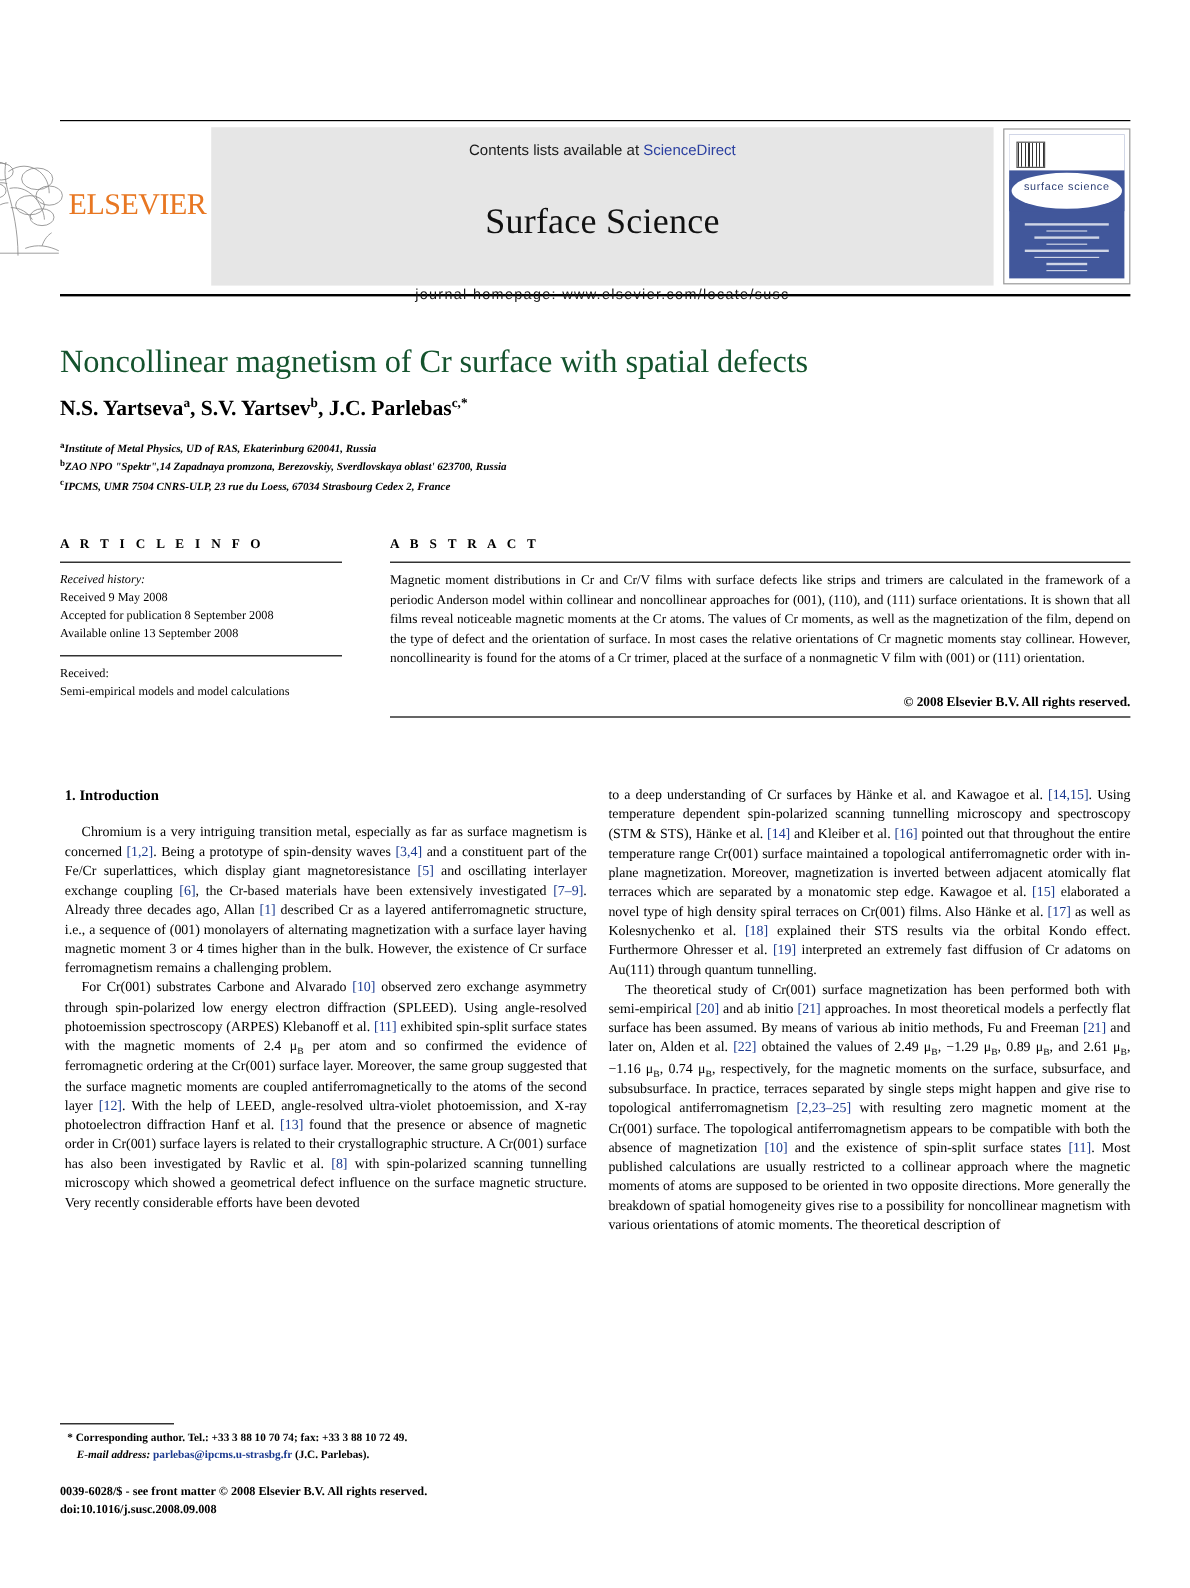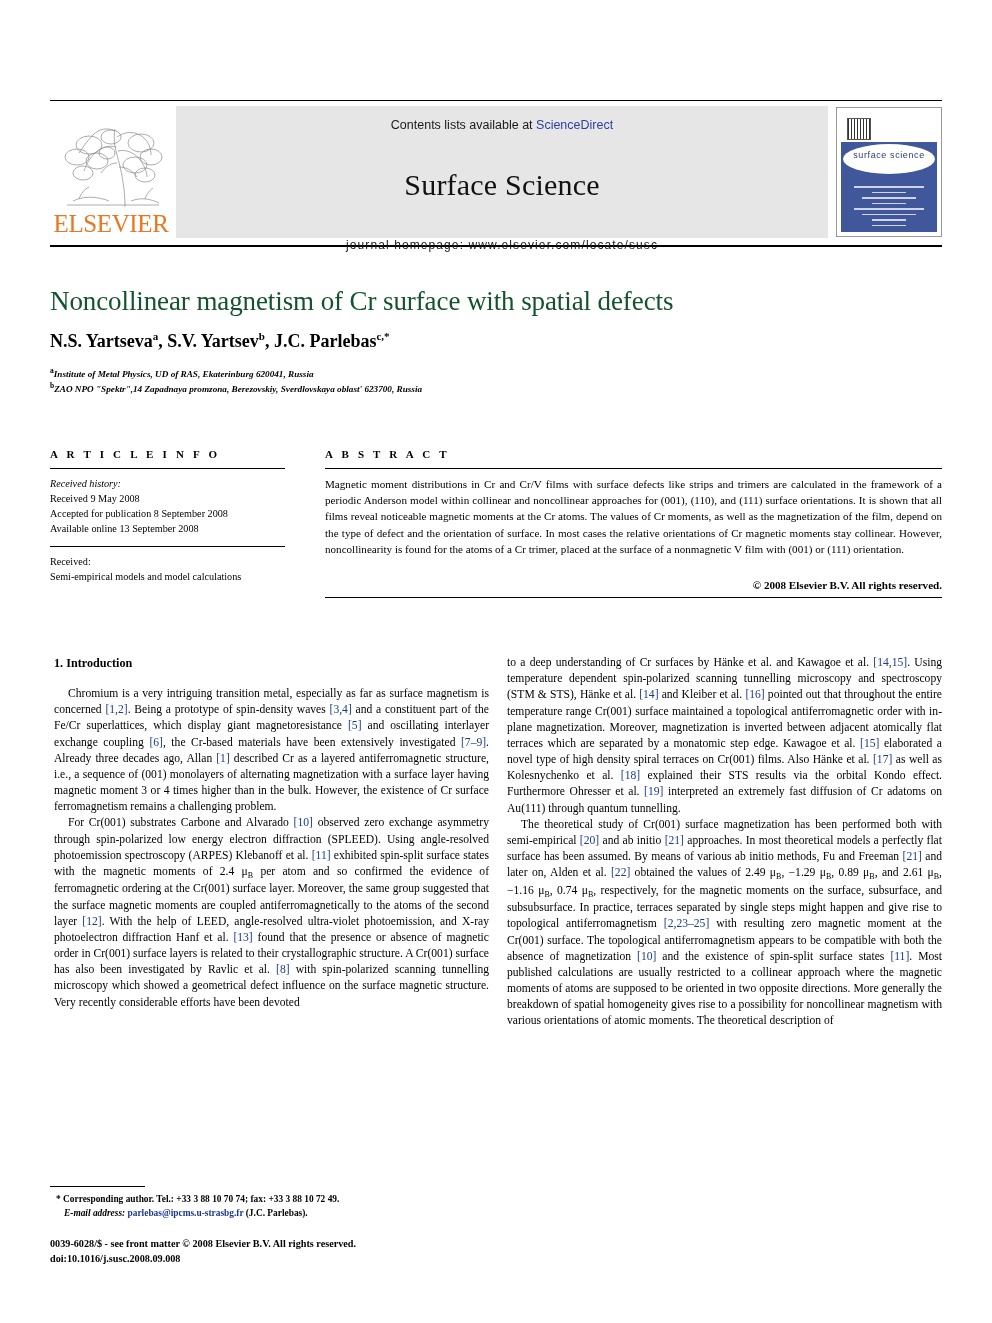--- a/index.html
+++ b/index.html
@@ -21,21 +21,21 @@
     margin-top:40px;
   }
 
   
   .masthead{
     position:absolute;left:50px;top:100px;width:892px;
   }
   .rule-top{border-top:1.6px solid #000;width:892px;height:0;}
   .mast-body{display:flex;align-items:stretch;height:132px;margin-top:5px;}
   .mast-logo{
-    width:122px;flex:0 0 122px;display:flex;flex-direction:column;
+    width:122px;flex:0 0 122px;display:flex;flex-direction:row;
     justify-content:flex-end;align-items:center;padding-bottom:2px;
   }
   .tree-svg{display:block;}
   .elsevier-word{
     font-family:"Liberation Serif", serif;
     color:#E87722;font-size:25px;letter-spacing:-0.4px;
     line-height:1;margin-top:-2px;
   }
   .mast-center{
     flex:1 1 auto;background:#e6e6e6;display:flex;flex-direction:column;
@@ -212,20 +212,21 @@
 
   <div class="title">Noncollinear magnetism of Cr surface with spatial defects</div>
 
   <div class="authors">
     <span>N.S. Yartseva</span><sup>a</sup>, <span>S.V. Yartsev</span><sup>b</sup>, <span>J.C. Parlebas</span><sup>c,*</sup>
   </div>
 
   <div class="affils">
     <div><sup>a</sup><span>Institute of Metal Physics, UD of RAS, Ekaterinburg 620041, Russia</span></div>
     <div><sup>b</sup><span>ZAO NPO "Spektr",14 Zapadnaya promzona, Berezovskiy, Sverdlovskaya oblast' 623700, Russia</span></div>
+    <div><sup>c</sup><span>IPCMS, UMR 7504 CNRS-ULP, 23 rue du Loess, 67034 Strasbourg Cedex 2, France</span></div>
   </div>
 
   <div class="infobox">
     <div class="sec-label">A R T I C L E   I N F O</div>
     <div class="hr-thin"></div>
     <div class="info-body">
       <div class="it">Received history:</div>
       <div>Received 9 May 2008</div>
       <div>Accepted for publication 8 September 2008</div>
       <div>Available online 13 September 2008</div>

